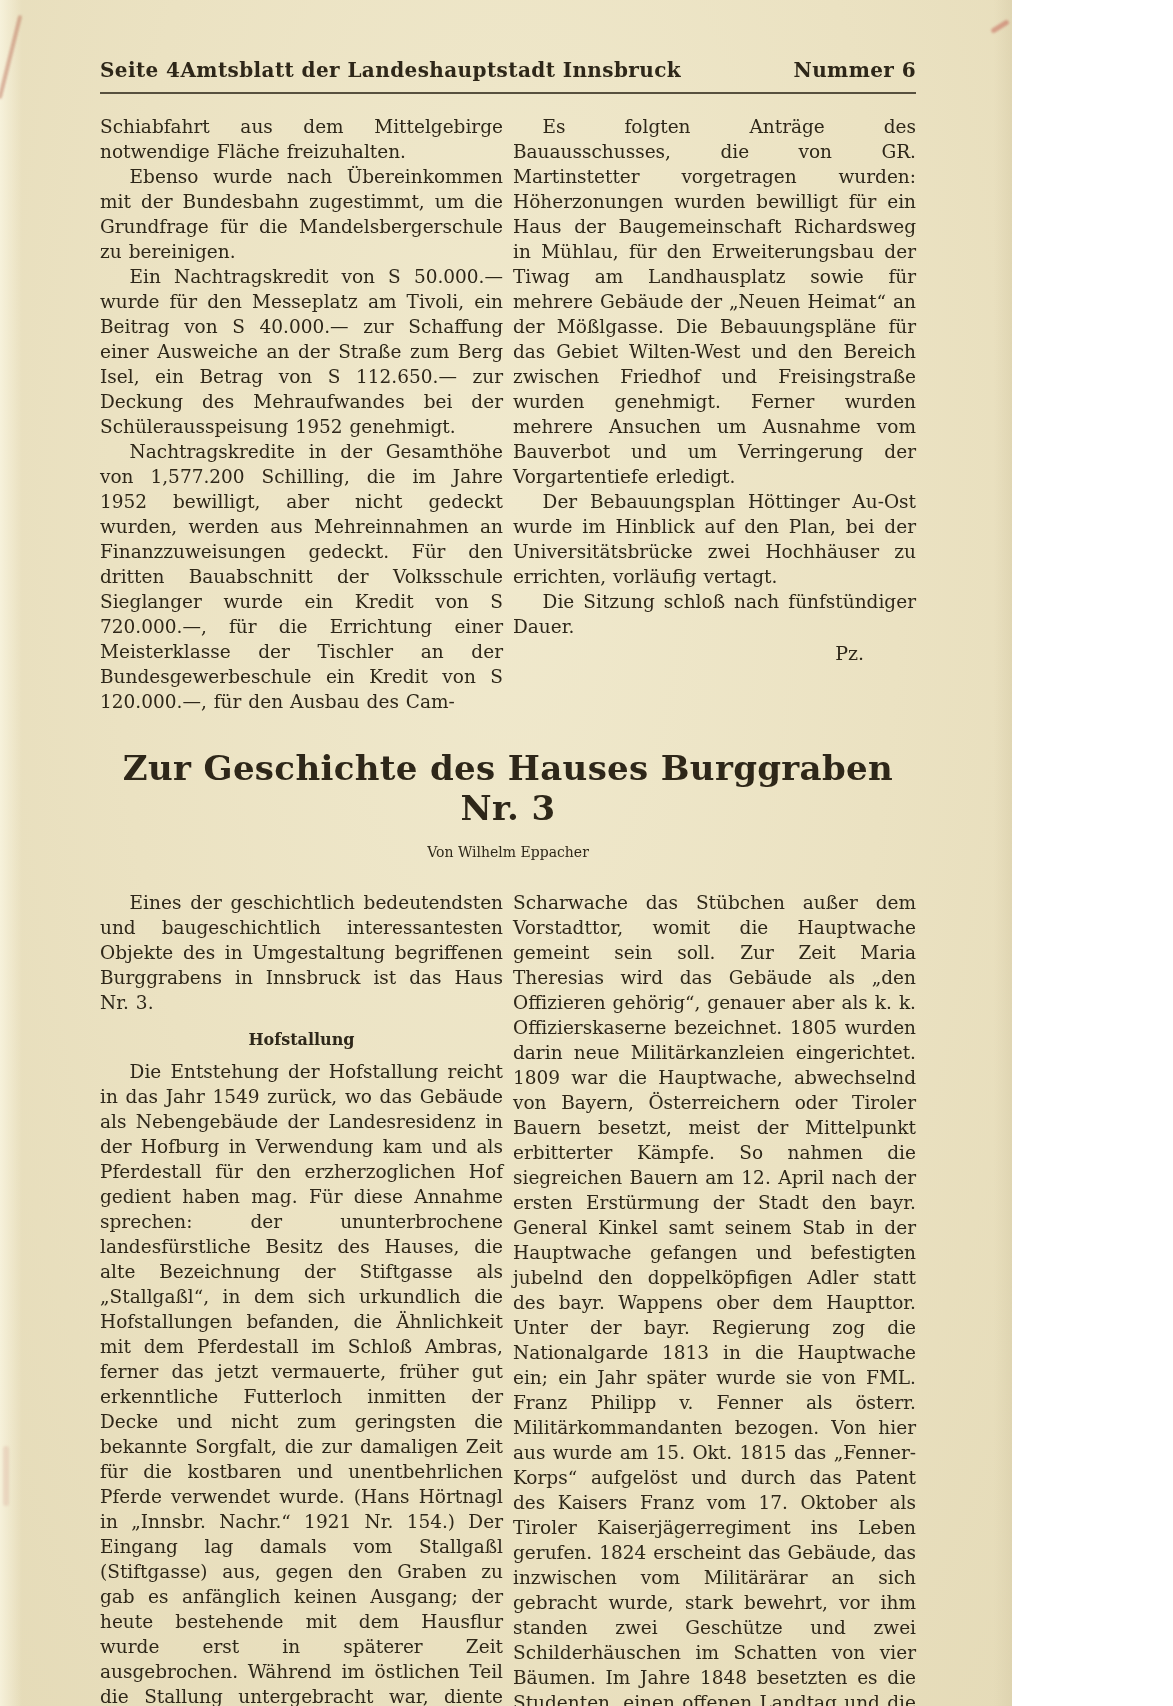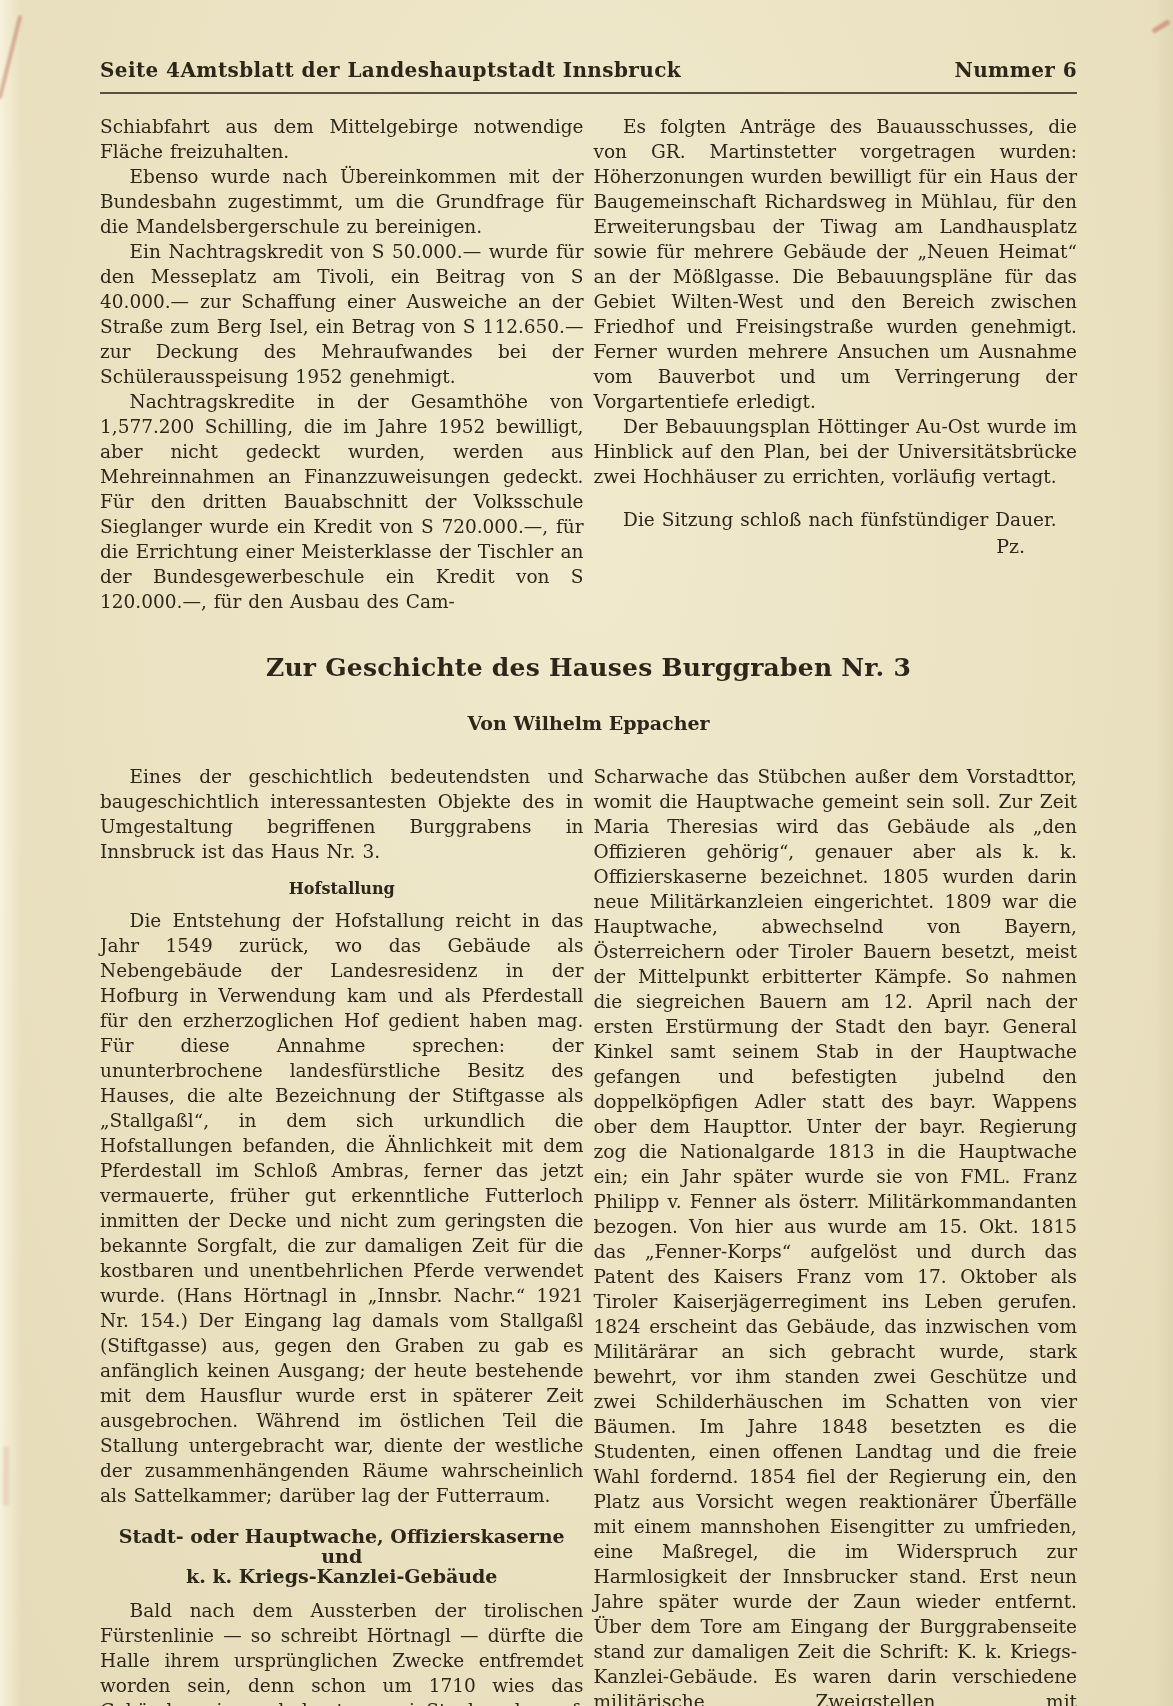--- a/index.html
+++ b/index.html
@@ -1,18 +1,18 @@
 <!DOCTYPE html>
 <html lang="de"><head>
 <meta charset="utf-8">
 <style>
   html,body{margin:0;padding:0;}
   .page{
     position:relative;
-    width:1173px;height:1706px;
+    width:1012px;height:1706px;
     box-sizing:border-box;
     padding:58px 96px 40px 100px;
     background:
       linear-gradient(90deg, rgba(250,246,226,.8) 0px, rgba(250,246,226,0) 22px),
       linear-gradient(270deg, rgba(215,204,168,.5) 0px, rgba(215,204,168,0) 18px),
       radial-gradient(ellipse at 50% 30%, #f0e9cd 0%, #ebe2c2 55%, #e5dbb8 100%);
     font-family:"DejaVu Serif","Liberation Serif",serif;
     color:#2e2719;
     overflow:hidden;
   }
@@ -30,28 +30,28 @@
 
   .cols{display:flex;gap:10px;}
   .col{flex:1;min-width:0;}
 
   .para{
     margin:0;
     font-size:18.5px;line-height:25px;
     text-align:justify;word-spacing:.06em;
   }
   .para.indent{text-indent:1.6em;}
-  .closing{margin-top:18px;}
+  .closing{}
   .signature{text-align:right;padding-right:52px;font-size:19px;line-height:25px;margin-top:2px;}
 
   .article-head{margin-top:34px;text-align:center;}
   .article-head h1{
-    margin:3px;font-size:25px;line-height:40px;font-weight:700;letter-spacing:.01em;
+    margin:3px;font-size:34px;line-height:40px;font-weight:700;letter-spacing:.01em;
   }
-  .article-head .byline{margin-top:24px;font-size:19px;font-weight:bold;}
+  .article-head .byline{margin-top:16px;font-size:14px;}
 
   .cols.article{margin-top:30px;}
   h2.subhead{
     margin:15px 0 10px 0;text-align:center;
     font-size:16px;font-weight:700;
   }
   h3.subhead2{
     margin:18px 0 12px 0;text-align:center;
     font-size:19px;line-height:20px;font-weight:700;
   }

